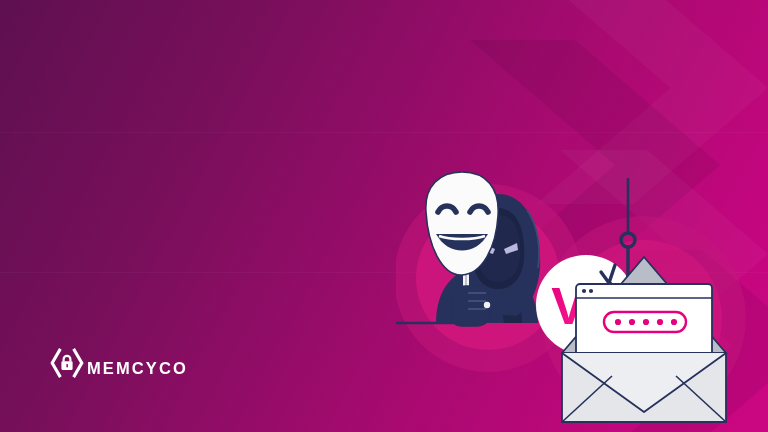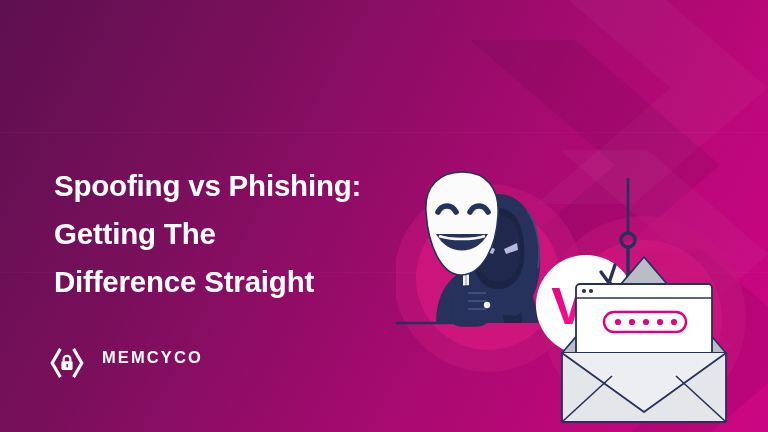--- a/index.html
+++ b/index.html
@@ -56,22 +56,22 @@
     white-space: nowrap;
   }
   .headline .ln { display: block; }
 
   
   .logo {
     position: absolute;
     left: 48px;
     top: 348px;
     display: flex;
-    align-items: flex-start;
-    gap: 16px;
+    align-items: flex-end;
+    gap: 1px;
   }
   .logo-mark { width: 38px; height: 30px; display: block; }
   .logo-text {
     color: #ffffff;
     font-size: 16.5px;
     font-weight: bold;
     letter-spacing: 2.1px;
   }
 
   
@@ -97,25 +97,20 @@
   <div class="chev chev-dark chev-2">
       <i></i>
     </div>
   <div class="chev chev-3">
       <i></i>
     </div>
   <div class="chev chev-dark chev-4">
       <i></i>
     </div>
 
-  <h1 class="headline">
-    <span class="ln">Spoofing vs Phishing:</span>
-    <span class="ln">Getting The</span>
-    <span class="ln">Difference Straight</span>
-  </h1>
 
   <div class="logo">
     <span class="logo-mark">
       <svg viewBox="0 0 38 30" xmlns="http://www.w3.org/2000/svg">
         <path d="M11.6 2.2 L4.2 15 L11.6 27.8" fill="none" stroke="#ffffff" stroke-width="3.1" stroke-linecap="square" stroke-linejoin="miter"></path>
         <path d="M26.4 2.2 L33.8 15 L26.4 27.8" fill="none" stroke="#ffffff" stroke-width="3.1" stroke-linecap="square" stroke-linejoin="miter"></path>
         <path d="M15.6 13.5 v-2.3 a3.4 3.4 0 0 1 6.8 0 v2.3" fill="none" stroke="#ffffff" stroke-width="2.2"></path>
         <rect x="13.4" y="13.3" width="11.2" height="8.6" rx="1.1" fill="#ffffff"></rect>
         <rect x="18.4" y="15.9" width="1.5" height="3.6" rx="0.7" fill="#7a0f5c"></rect>
       </svg>

